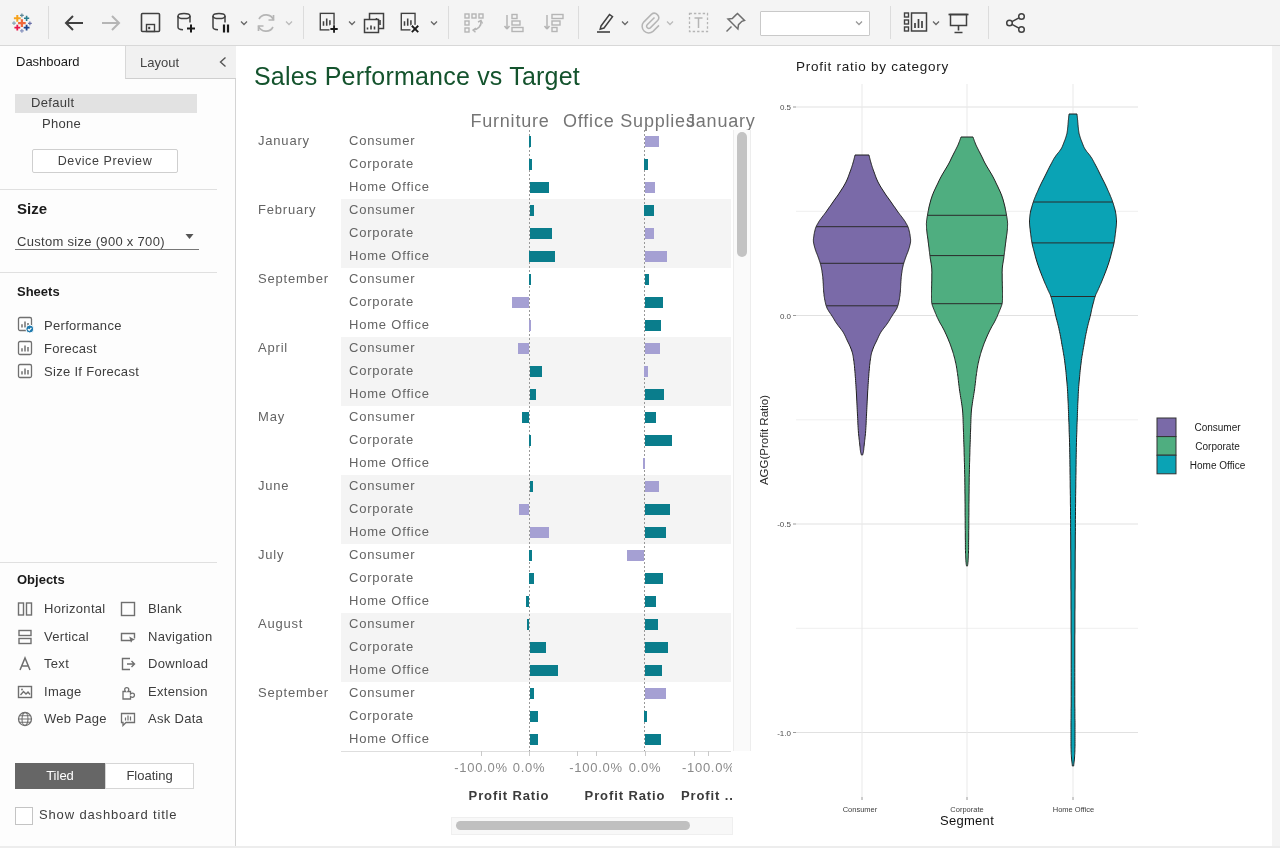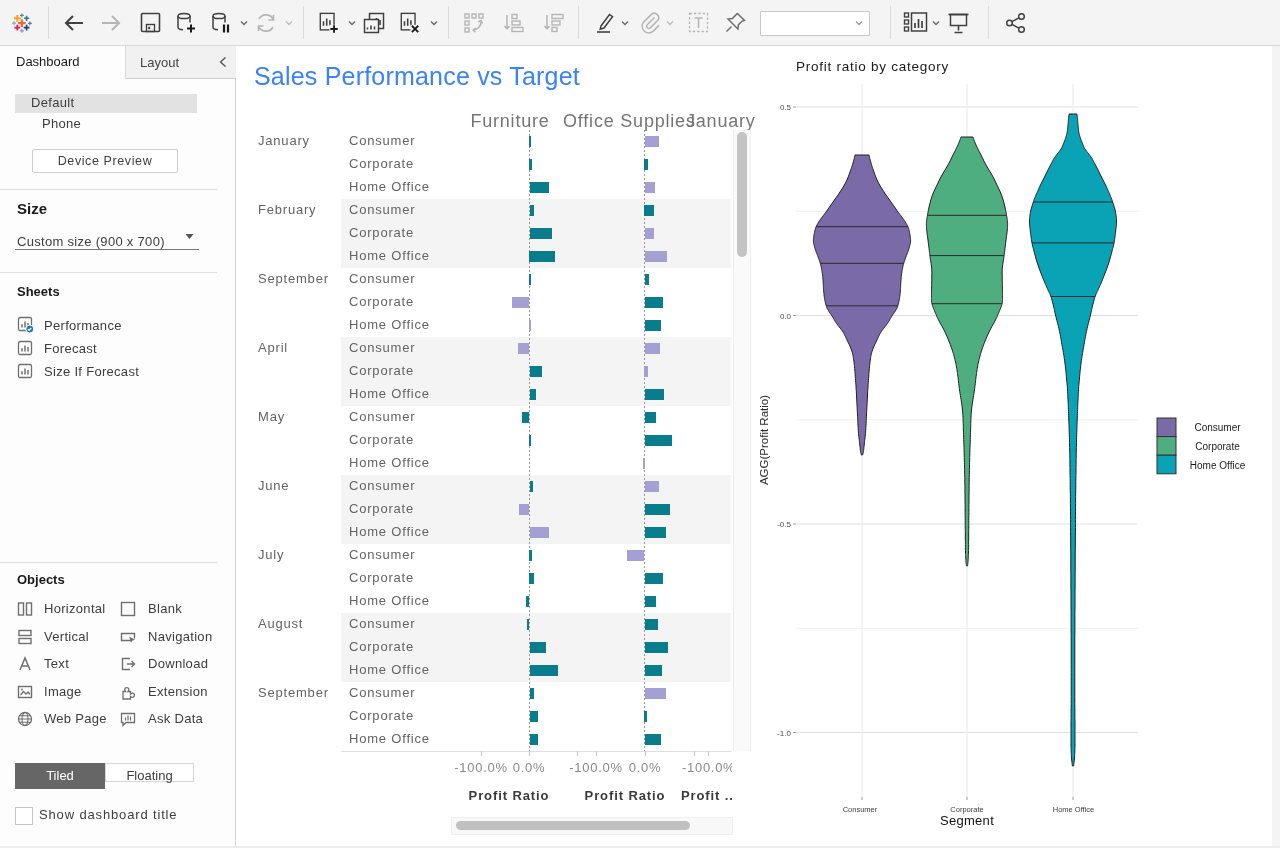--- a/index.html
+++ b/index.html
@@ -241,25 +241,25 @@
       <path d="M1.5,8 h13 M2.5,4.8 h11 M2.5,11.2 h11" stroke="#6f6f6f" stroke-width="1.1"></path>
     </svg></div>
 <div class="sb" style="left:44px;top:711px">Web Page</div>
 <div style="position:absolute;left:120px;top:711px"><svg width="16" height="16" viewBox="0 0 16 16" fill="none">
       <path d="M1.5,2.5 h13 v9 h-8.5 l-3,3 v-3 h-1.5 Z" stroke="#6f6f6f" stroke-width="1.3"></path>
       <path d="M5.5,9.5 v-3 M8,9.5 v-5 M10.5,9.5 v-4" stroke="#6f6f6f" stroke-width="1.2"></path>
     </svg></div>
 <div class="sb" style="left:148px;top:711px">Ask Data</div>
 
 <div style="position:absolute;left:15px;top:763px;width:90px;height:26px;background:#666;color:#fff;text-align:center;font-size:13px;line-height:26px">Tiled</div>
-<div style="position:absolute;left:105px;top:763px;width:89px;height:19px;background:#fff;border:1px solid #d6d6d6;box-sizing:border-box;color:#3d3d3d;text-align:center;font-size:13px;line-height:24px">Floating</div>
+<div style="position:absolute;left:105px;top:763px;width:89px;height:26px;background:#fff;border:1px solid #d6d6d6;box-sizing:border-box;color:#3d3d3d;text-align:center;font-size:13px;line-height:24px">Floating</div>
 <div style="position:absolute;left:15px;top:807px;width:16px;height:16px;background:#fff;border:1px solid #c4c4c4"></div>
 <div class="sb" style="left:39px;top:807px;letter-spacing:0.85px">Show dashboard title</div>
 
-<div style="position:absolute;left:254px;top:62px;font-size:25px;color:#3b82f6;letter-spacing:0.2px;white-space:nowrap">Sales Performance vs Target</div>
+<div style="position:absolute;left:254px;top:62px;font-size:25px;color:#14532d;letter-spacing:0.2px;white-space:nowrap">Sales Performance vs Target</div>
 <div class="hd" style="left:459px;top:111px;width:102px;text-align:center">Furniture</div>
 <div class="hd" style="left:563px;top:111px;width:126px;text-align:center">Office Supplies</div>
 <div class="hd" style="left:686px;top:111px">January</div>
 <div style="position:absolute;left:341px;top:199px;width:390px;height:69px;background:#f4f4f4"></div>
 <div style="position:absolute;left:341px;top:337px;width:390px;height:69px;background:#f4f4f4"></div>
 <div style="position:absolute;left:341px;top:475px;width:390px;height:69px;background:#f4f4f4"></div>
 <div style="position:absolute;left:341px;top:613px;width:390px;height:69px;background:#f4f4f4"></div>
 <div class="lb" style="left:258px;top:133.0px">January</div>
 <div class="lb" style="left:349px;top:133.0px">Consumer</div>
 <div class="lb" style="left:349px;top:156.0px">Corporate</div>

